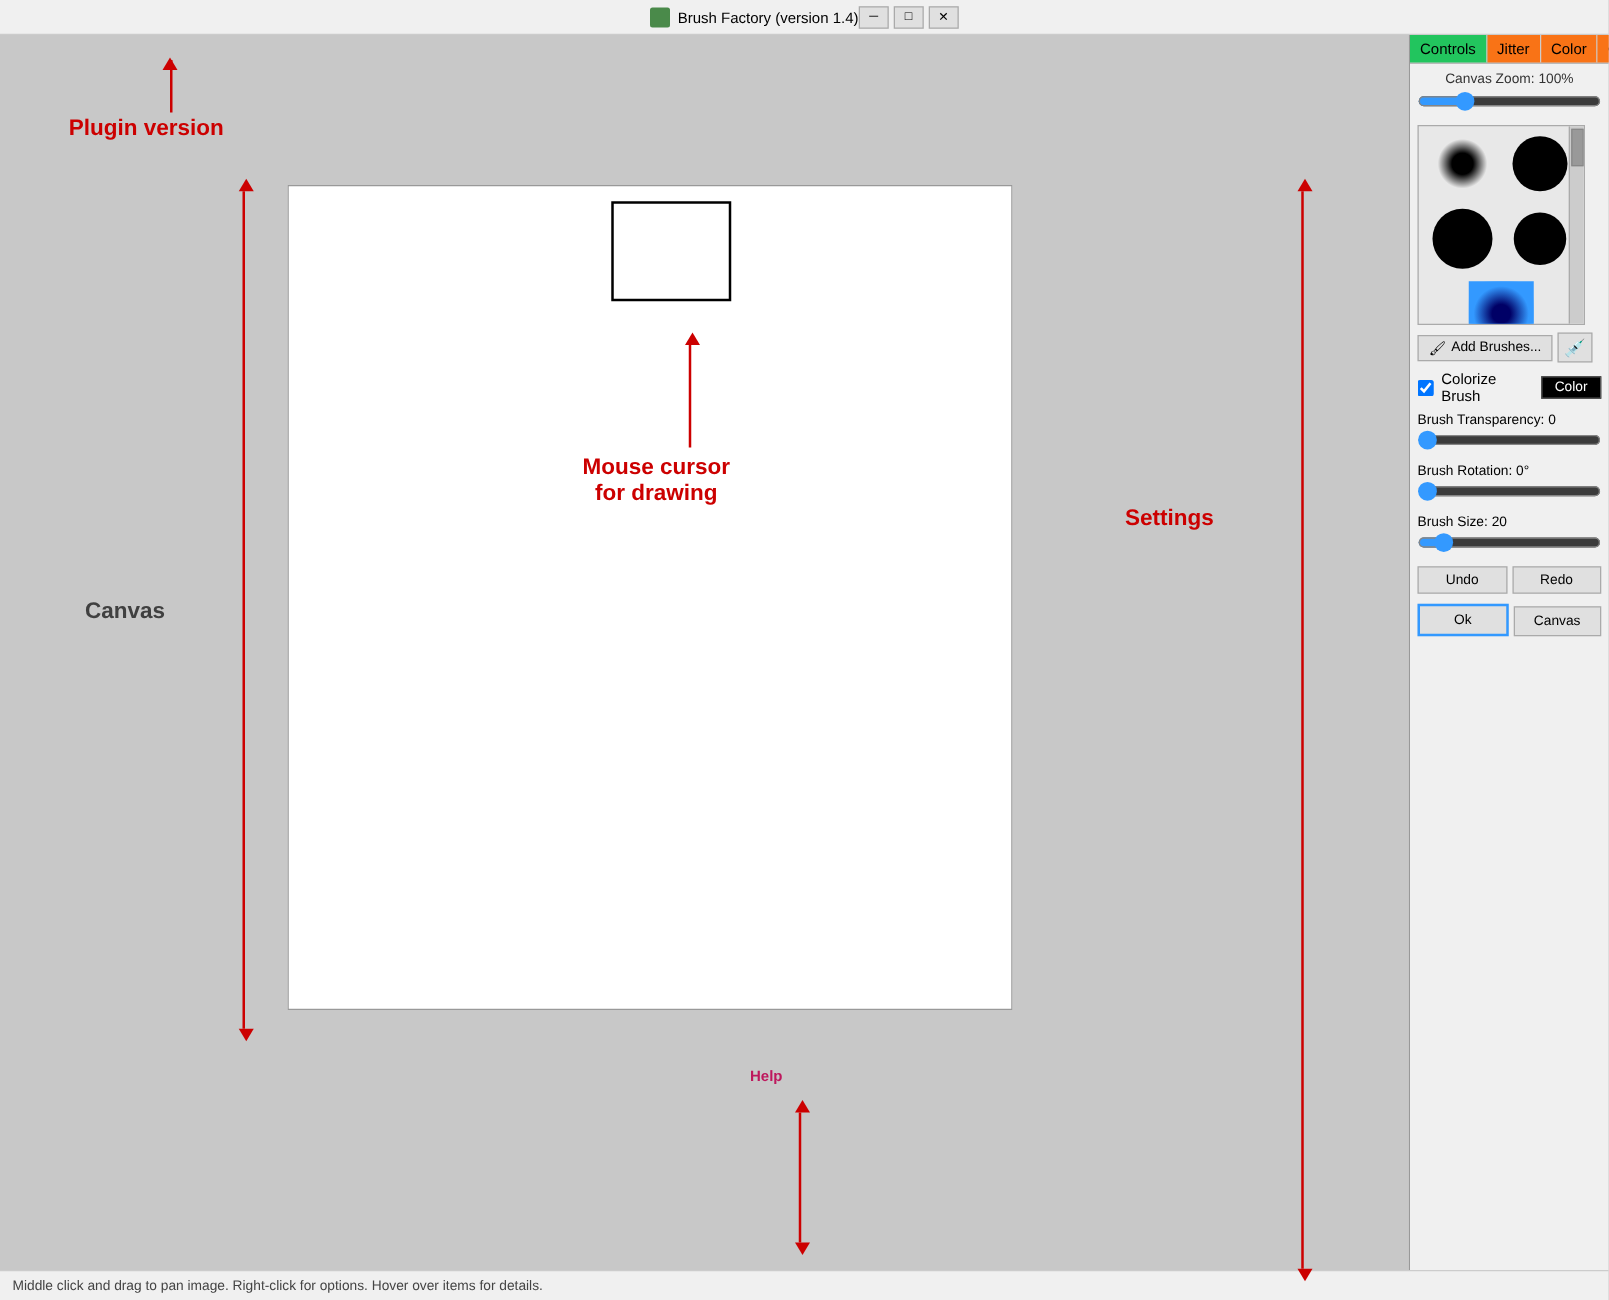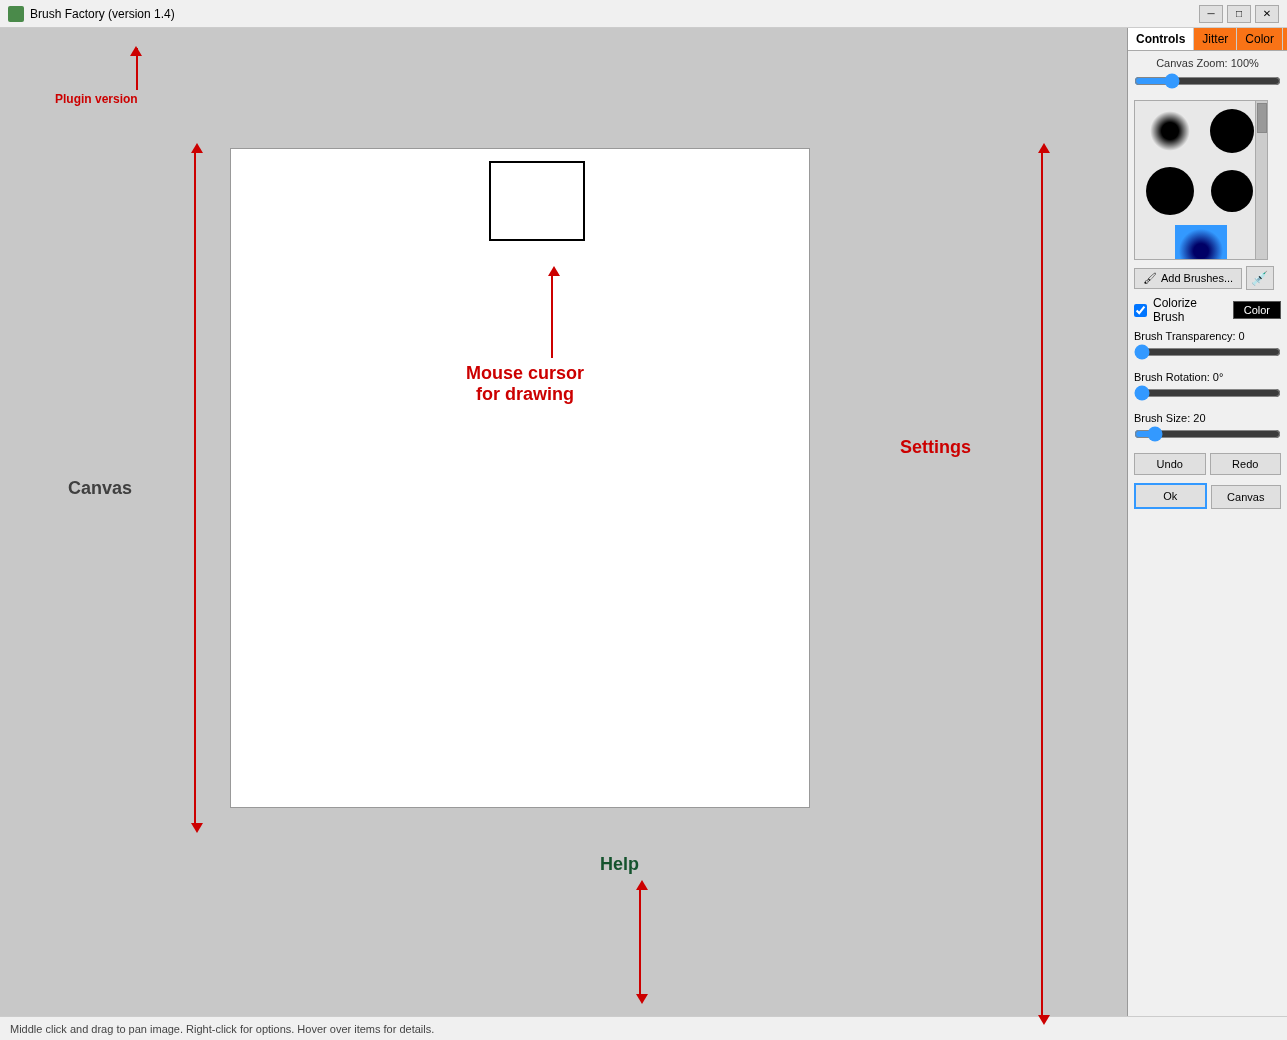--- a/index.html
+++ b/index.html
@@ -10,21 +10,21 @@
       font-family: 'Segoe UI', Arial, sans-serif;
       font-size: 12px;
       overflow: hidden;
       position: relative;
     }
 
     
     #titlebar {
       display: flex;
       align-items: center;
-      justify-content: space-between;
+      justify-content: center;
       background: #f0f0f0;
       height: 28px;
       padding: 0 8px;
       border-bottom: 1px solid #ccc;
       position: absolute;
       top: 0; left: 0; right: 0;
     }
     #titlebar-left {
       display: flex;
       align-items: center;
@@ -116,22 +116,22 @@
       border-bottom: 1px solid #aaa;
     }
     .tab {
       padding: 4px 8px;
       cursor: pointer;
       font-size: 12px;
       border-right: 1px solid #ccc;
       background: #f97316;
     }
     .tab.active {
-      background: #ffffff;
-      font-weight: bold;
+      background: #22c55e;
+      font-weight: normal;
     }
 
     
     #settings-content {
       padding: 6px;
       flex: 1;
       overflow-y: auto;
     }
 
     .settings-label {
@@ -354,21 +354,21 @@
       width: 0; height: 0;
       border-left: 6px solid transparent;
       border-right: 6px solid transparent;
       border-bottom: 10px solid #cc0000;
     }
     #pv-label {
       position: absolute;
       left: 55px; top: 64px;
       color: #cc0000;
       font-weight: bold;
-      font-size: 12px;
+      font-size: 18px;
     }
 
     
     #cv-arrowhead-top {
       position: absolute;
       left: 191px; top: 115px;
       width: 0; height: 0;
       border-left: 6px solid transparent;
       border-right: 6px solid transparent;
       border-bottom: 10px solid #cc0000;
@@ -413,21 +413,21 @@
     #sv-arrowhead-bot {
       position: absolute;
       left: 1038px; top: 987px;
       width: 0; height: 0;
       border-left: 6px solid transparent;
       border-right: 6px solid transparent;
       border-top: 10px solid #cc0000;
     }
     #sv-label {
       position: absolute;
-      left: 900px; top: 409px;
+      left: 900px; top: 376px;
       color: #cc0000;
       font-weight: bold;
       font-size: 18px;
     }
 
     
     #mc-arrowhead-top {
       position: absolute;
       left: 548px; top: 238px;
       width: 0; height: 0;
@@ -469,23 +469,23 @@
       position: absolute;
       left: 636px; top: 966px;
       width: 0; height: 0;
       border-left: 6px solid transparent;
       border-right: 6px solid transparent;
       border-top: 10px solid #cc0000;
     }
     #help-label {
       position: absolute;
       left: 600px; top: 826px;
-      color: #14532d;
+      color: #be185d;
       font-weight: bold;
-      font-size: 18px;
+      font-size: 12px;
     }
 
   </style>
 </head>
 <body>
 
 <div id="titlebar">
   <div id="titlebar-left">
     <span id="app-icon"></span>
     <span id="titlebar-title">Brush Factory (version 1.4)</span>

